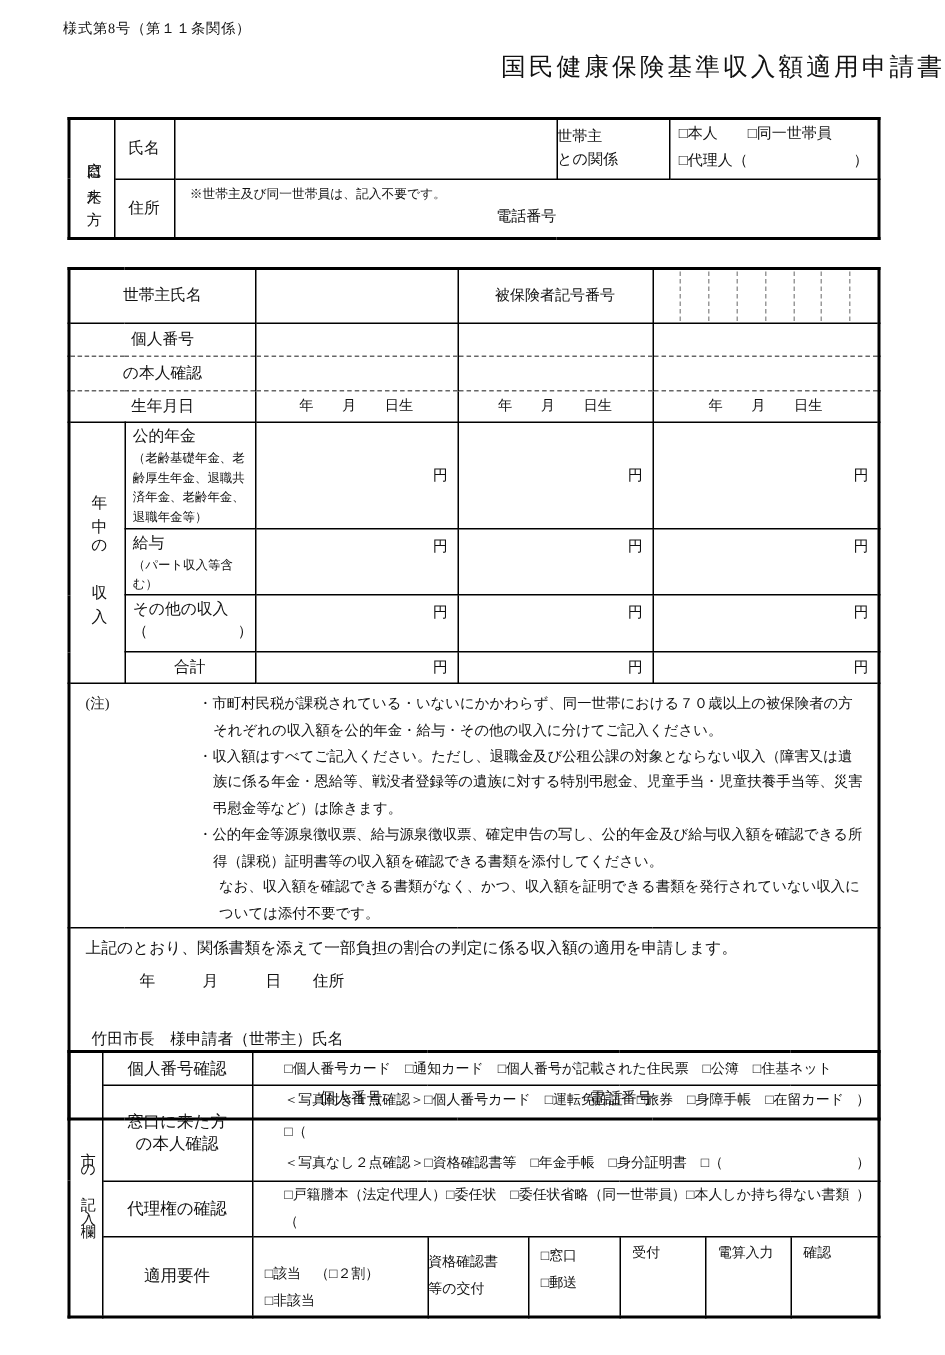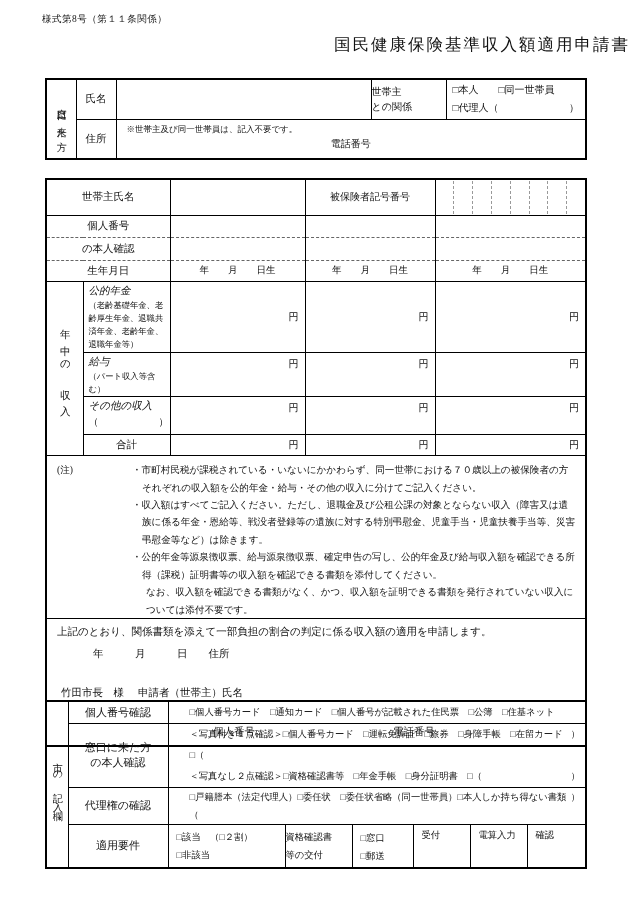--- a/index.html
+++ b/index.html
@@ -37,46 +37,46 @@
   .phone-lbl { position:absolute; bottom:7px; left:0; width:100%; text-align:center; font-size:10px; }
 
   
   .db { border-bottom:1px dashed #666; }
   .dt { border-top:1px dashed #666; }
   .digits { display:flex; height:33px; align-items:stretch; }
   .digits > div { flex:1; border-right:1px dashed #999; }
   .digits > div:last-child { border-right:none; }
   .bd-fmt { font-size:9.5px; }
   .inc-label { vertical-align:top; padding:2px 3px 0 5px; }
-  .inc-label .main { font-size:10.5px;font-style:italic; }
+  .inc-label .main { font-size:10.5px; }
   .inc-label .sub { font-size:8.3px; line-height:1.6; margin-top:1px; }
   .yen { text-align:right; padding-right:6px; font-size:10px; }
   .yen-top { vertical-align:top; padding-top:4px; }
 
   .notes-cell { vertical-align:top; padding:5px 8px 0 10px; font-size:9.6px; line-height:1.82; }
   .notes-flex { display:flex; }
   .notes-prefix { flex:0 0 26px; }
   .notes-items { flex:1;margin-left:47px; }
   .note-item { padding-left:12px; text-indent:-10px; }
   .note-item.plain { text-indent:0; padding-left:16px; }
 
   .decl-cell { vertical-align:top; padding:6px 10px; font-size:10.5px; }
   .decl-date { margin:8px 0 0 36px;font-family:Liberation Serif, serif; }
-  .decl-addr { margin:25px 0 0 4px; display:flex; gap:14px;align-items:flex-end; }
+  .decl-addr { margin:25px 0 0 4px; display:flex; gap:0;align-items:flex-end; }
   .decl-bottom { margin:25px 0 0 0; display:flex; }
   .decl-bottom .pn { margin-left:156px; }
   .decl-bottom .ph { margin-left:138px; }
 
   
   .tC td { font-size:9.3px; }
   .tC .rowlbl { text-align:center; font-size:11px; }
   .opt-cell { padding:0 5px 0 21px; }
   .two-line { line-height:21px; }
   .stamp { vertical-align:top; padding:4px 0 0 8px; }
-  .ruling-c1 { vertical-align:top; padding:4px 0 0 8px; line-height:18px;font-family:Liberation Mono, monospace; }
+  .ruling-c1 { vertical-align:top; padding:16px 0 0 8px; line-height:18px; }
   .ruling-c2 { text-align:left; line-height:18px; }
   .ruling-c3 { vertical-align:top; padding:4px 0 0 8px; line-height:18px; }
 </style>
 </head>
 <body>
 
 <div class="formno">様式第8号（第１１条関係）</div>
 <div class="title">国民健康保険基準収入額適用申請書</div>
 
 <table class="tA">

